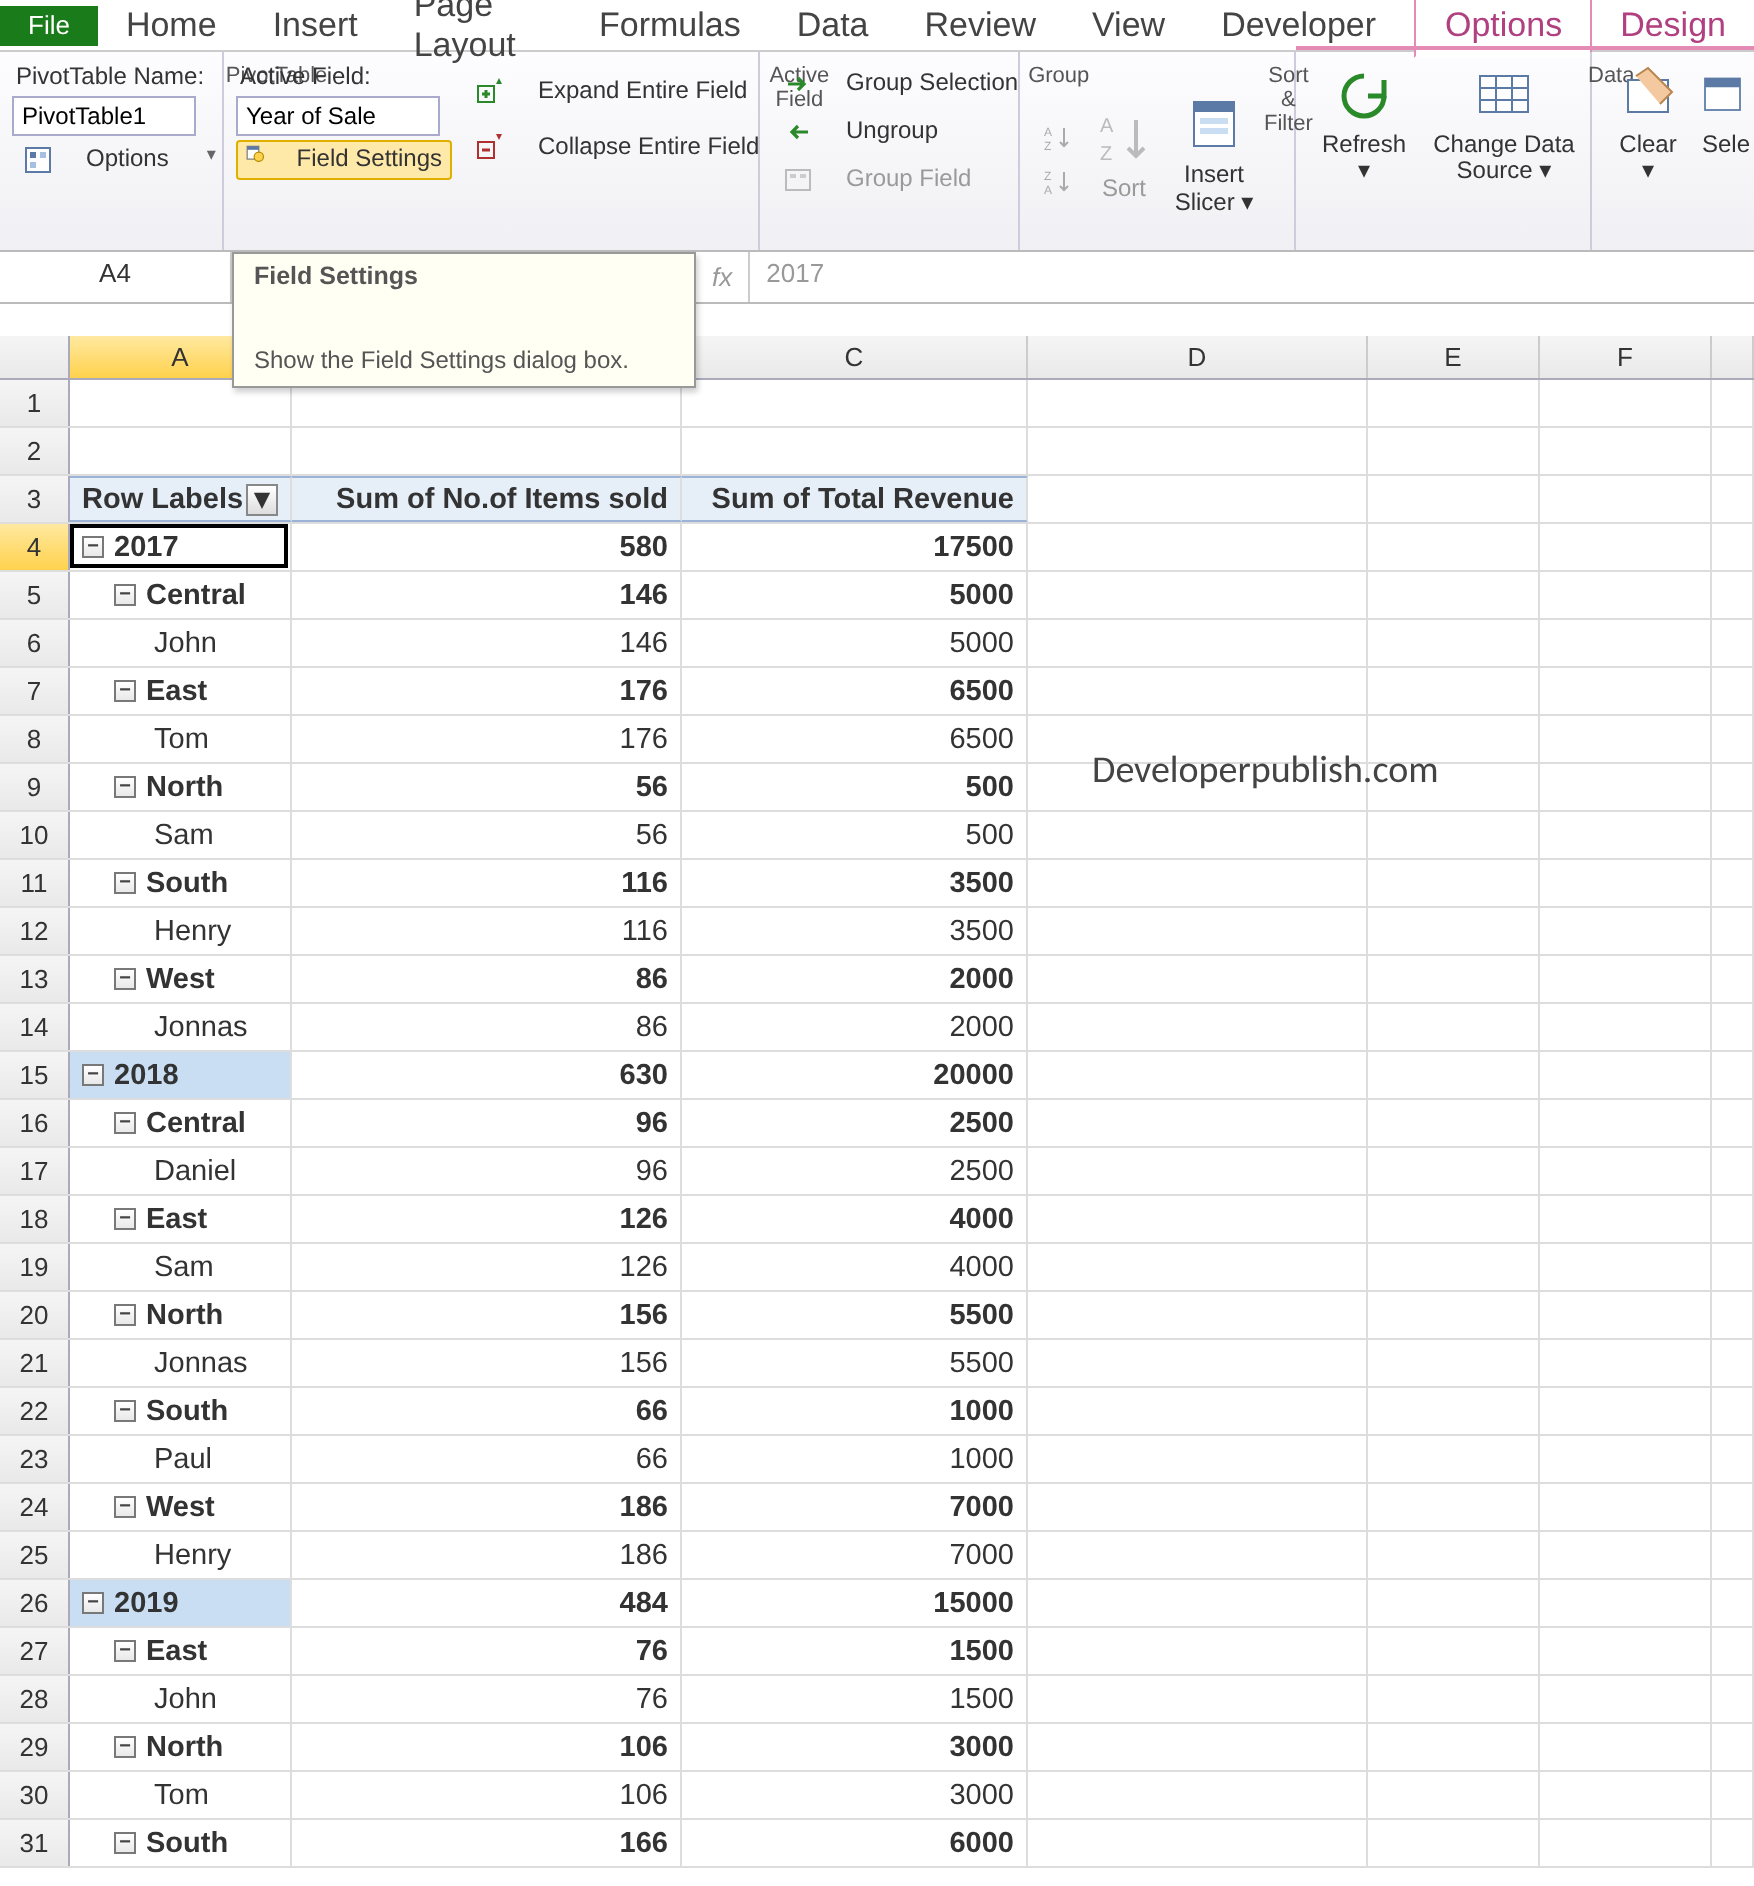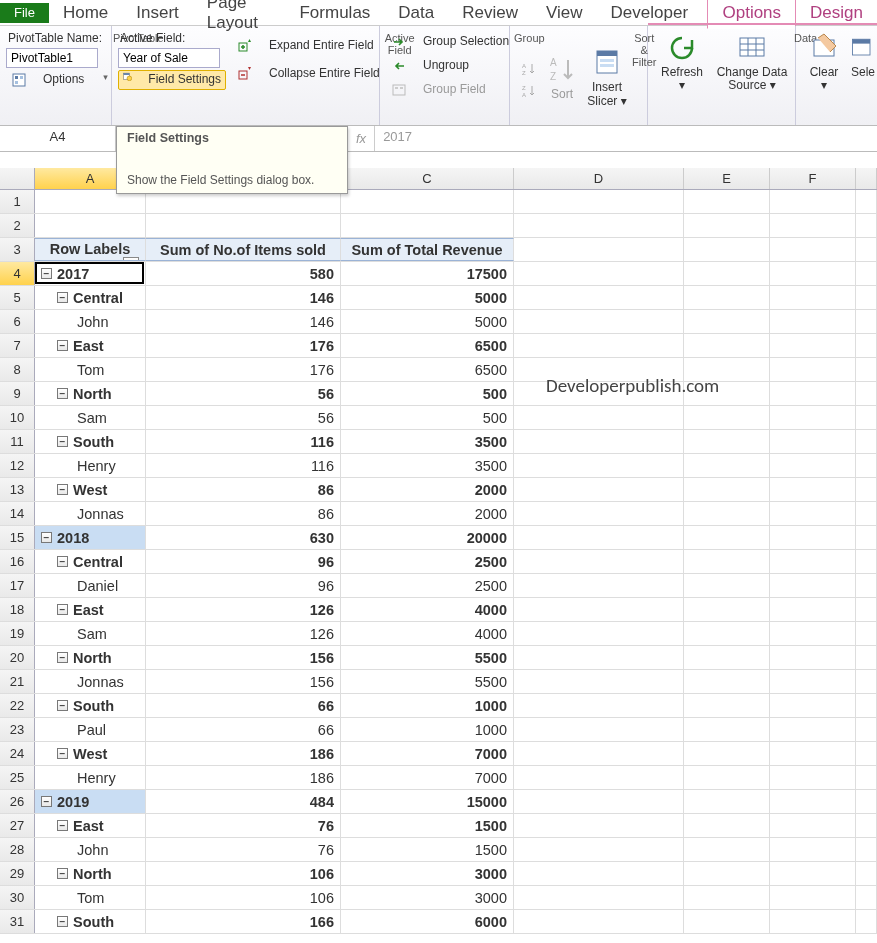--- a/index.html
+++ b/index.html
@@ -58,21 +58,21 @@
   .cell.num { justify-content:flex-end; }
   .cell.bold { font-weight:bold; }
   .col-A { width: 111px; } 
   .col-B { width: 195px; }
   .col-C { width: 173px; }
   .col-D { width: 170px; }
   .col-E { width: 86px; }
   .col-F { width: 86px; }
   .col-G { width: 21px; }
 
-  .pivot-hdr { background:#e6eef8; border-top:1px solid #9bb3d6; border-bottom:1px solid #9bb3d6;flex-direction:column; }
+  .pivot-hdr { background:#e6eef8; border-top:1px solid #9bb3d6; border-bottom:1px solid #9bb3d6; }
   .pivot-hl { background:#c9ddf3; }
 
   .collapse-box { width:11px; height:11px; border:1px solid #787878; display:inline-flex; align-items:center; justify-content:center; font-size:10px; line-height:1; background:linear-gradient(#fff,#e8e8e8); margin-right:5px; flex-shrink:0; color:#444; }
 
   .indent-1 { padding-left: 22px; }
   .indent-2 { padding-left: 42px; }
 
   .active-cell-border { position:absolute; border:2px solid #000; pointer-events:none; }
 
   .filter-btn { width:16px; height:16px; border:1px solid #888; background:linear-gradient(#fff,#ddd); display:inline-flex; align-items:center; justify-content:center; margin-left:auto; }

